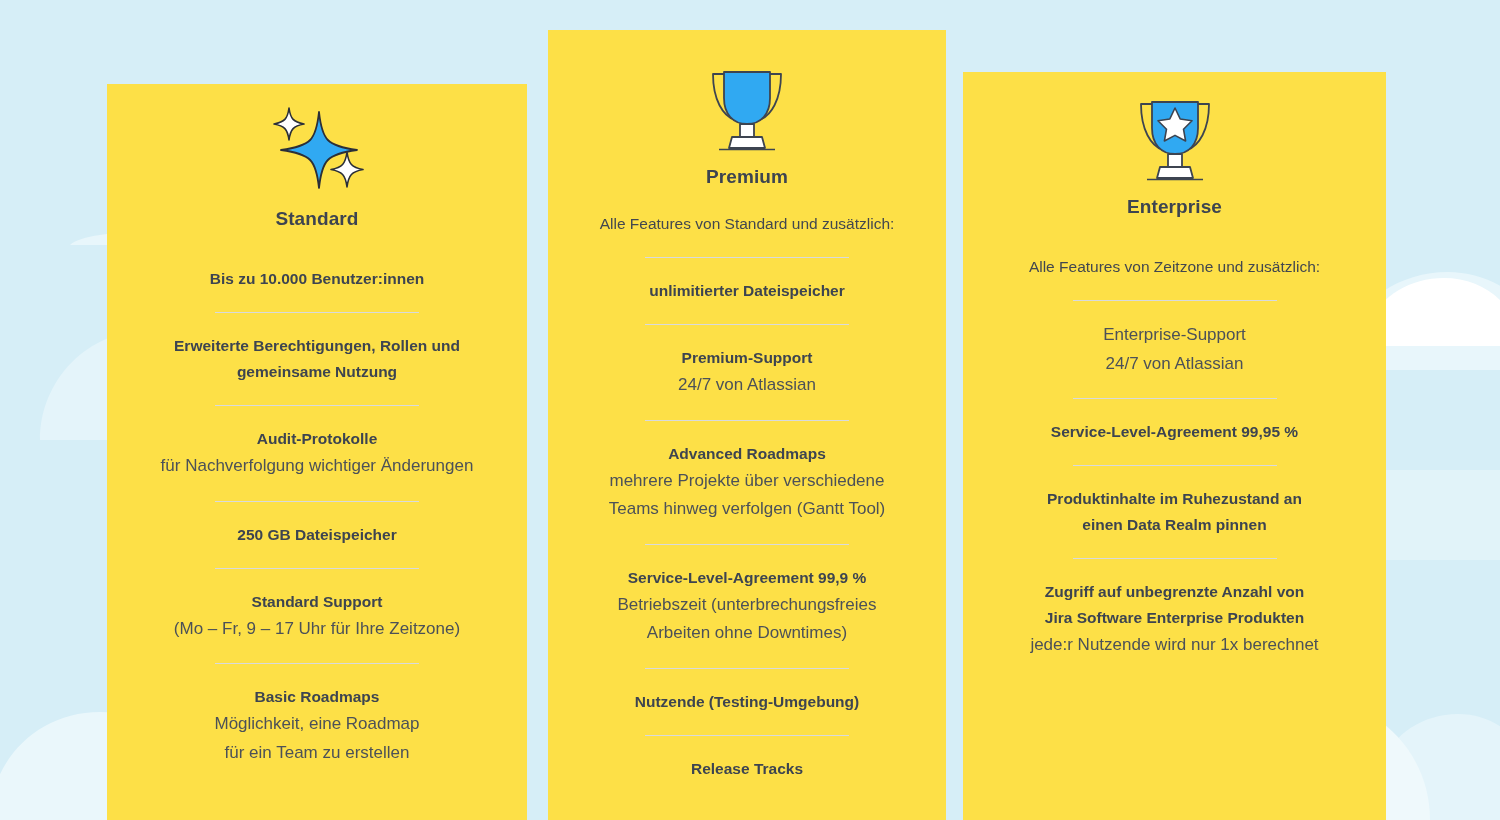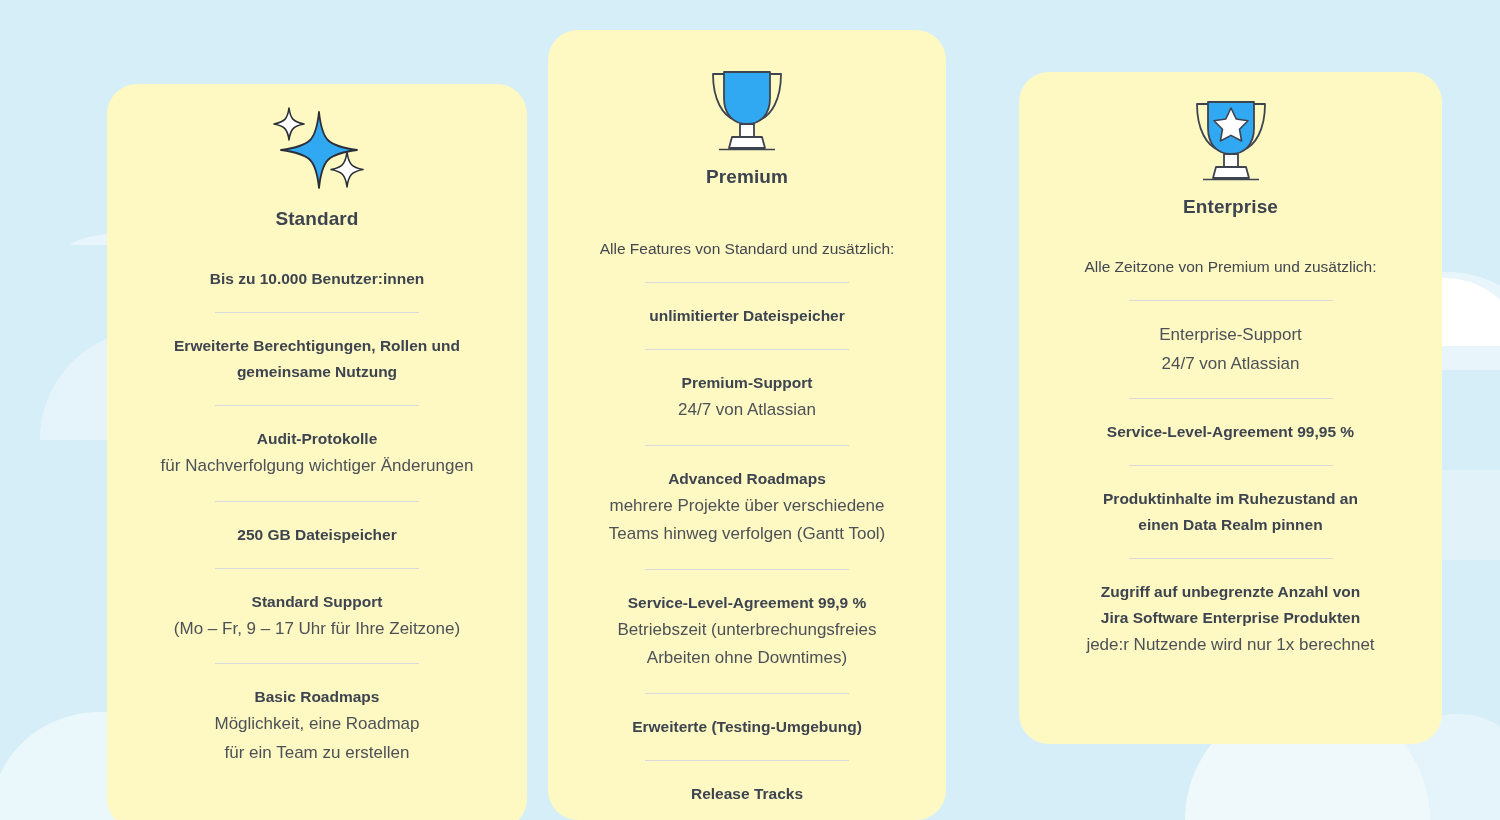--- a/index.html
+++ b/index.html
@@ -19,28 +19,27 @@
   #sky {
     position: absolute;
     inset: 0;
     width: 1500px;
     height: 820px;
   }
 
   
   .card {
     position: absolute;
-    background: #fef9c3;
+    background: #fde047;
     box-sizing: border-box;
     z-index: 5;
-    border-radius: 30px;
   }
   #card-standard   { left: 107px; top: 75px;  width: 420px; height: 745px; margin-top: 9px; }
   #card-premium    { left: 548px; top: 30px;  width: 398px; height: 790px; }
-  #card-enterprise { left: 1019px; top: 72px;  width: 423px; height: 672px; }
+  #card-enterprise { left: 963px; top: 72px;  width: 423px; height: 748px; }
 
   .card-inner {
     position: relative;
     height: 100%;
     padding: 0 24px;
     box-sizing: border-box;
     text-align: center;
   }
 
   
@@ -61,21 +60,21 @@
     font-size: 19px;
     font-weight: bold;
     color: #3d4450;
     letter-spacing: .1px;
   }
 
   
   .features {
     margin-top: 36px;
   }
-  #card-premium .features { margin-top: 48px; }
+  #card-premium .features { margin-top: 23px; }
   #card-enterprise .features { margin-top: 36px; }
 
   .feature {
     padding: 0;
   }
 
   .f-title {
     font-size: 15.5px;
     font-weight: bold;
     color: #3d4450;
@@ -253,21 +252,21 @@
       </div>
       <hr class="divider">
 
       <div class="feature">
         <div class="f-title">Service-Level-Agreement 99,9 %</div>
         <div class="f-sub">Betriebszeit (unterbrechungsfreies<br>Arbeiten ohne Downtimes)</div>
       </div>
       <hr class="divider">
 
       <div class="feature">
-        <div class="f-title">Erweiterte (Testing-Umgebung)</div>
+        <div class="f-title">Nutzende (Testing-Umgebung)</div>
       </div>
       <hr class="divider">
 
       <div class="feature">
         <div class="f-title">Release Tracks</div>
       </div>
     </div>
   </div>
 </section>
 
@@ -284,21 +283,21 @@
           <path d="M 35 64 L 49 64 L 49 77 L 35 77 Z" fill="#ffffff" stroke="#3d4450" stroke-width="1.8" stroke-linejoin="round"></path>
           <path d="M 27 77 L 57 77 L 60 88 L 24 88 Z" fill="#ffffff" stroke="#3d4450" stroke-width="1.8" stroke-linejoin="round"></path>
           <line x1="14" y1="89.5" x2="70" y2="89.5" stroke="#3d4450" stroke-width="1.6"></line>
         </svg>
       </div>
       <div class="plan-name">Enterprise</div>
     </header>
 
     <div class="features">
       <div class="feature">
-        <div class="f-title regular">Alle Zeitzone von Premium und zusätzlich:</div>
+        <div class="f-title regular">Alle Features von Zeitzone und zusätzlich:</div>
       </div>
       <hr class="divider">
 
       <div class="feature">
         <div class="f-sub">Enterprise-Support<br>24/7 von Atlassian</div>
       </div>
       <hr class="divider">
 
       <div class="feature">
         <div class="f-title">Service-Level-Agreement 99,95 %</div>

